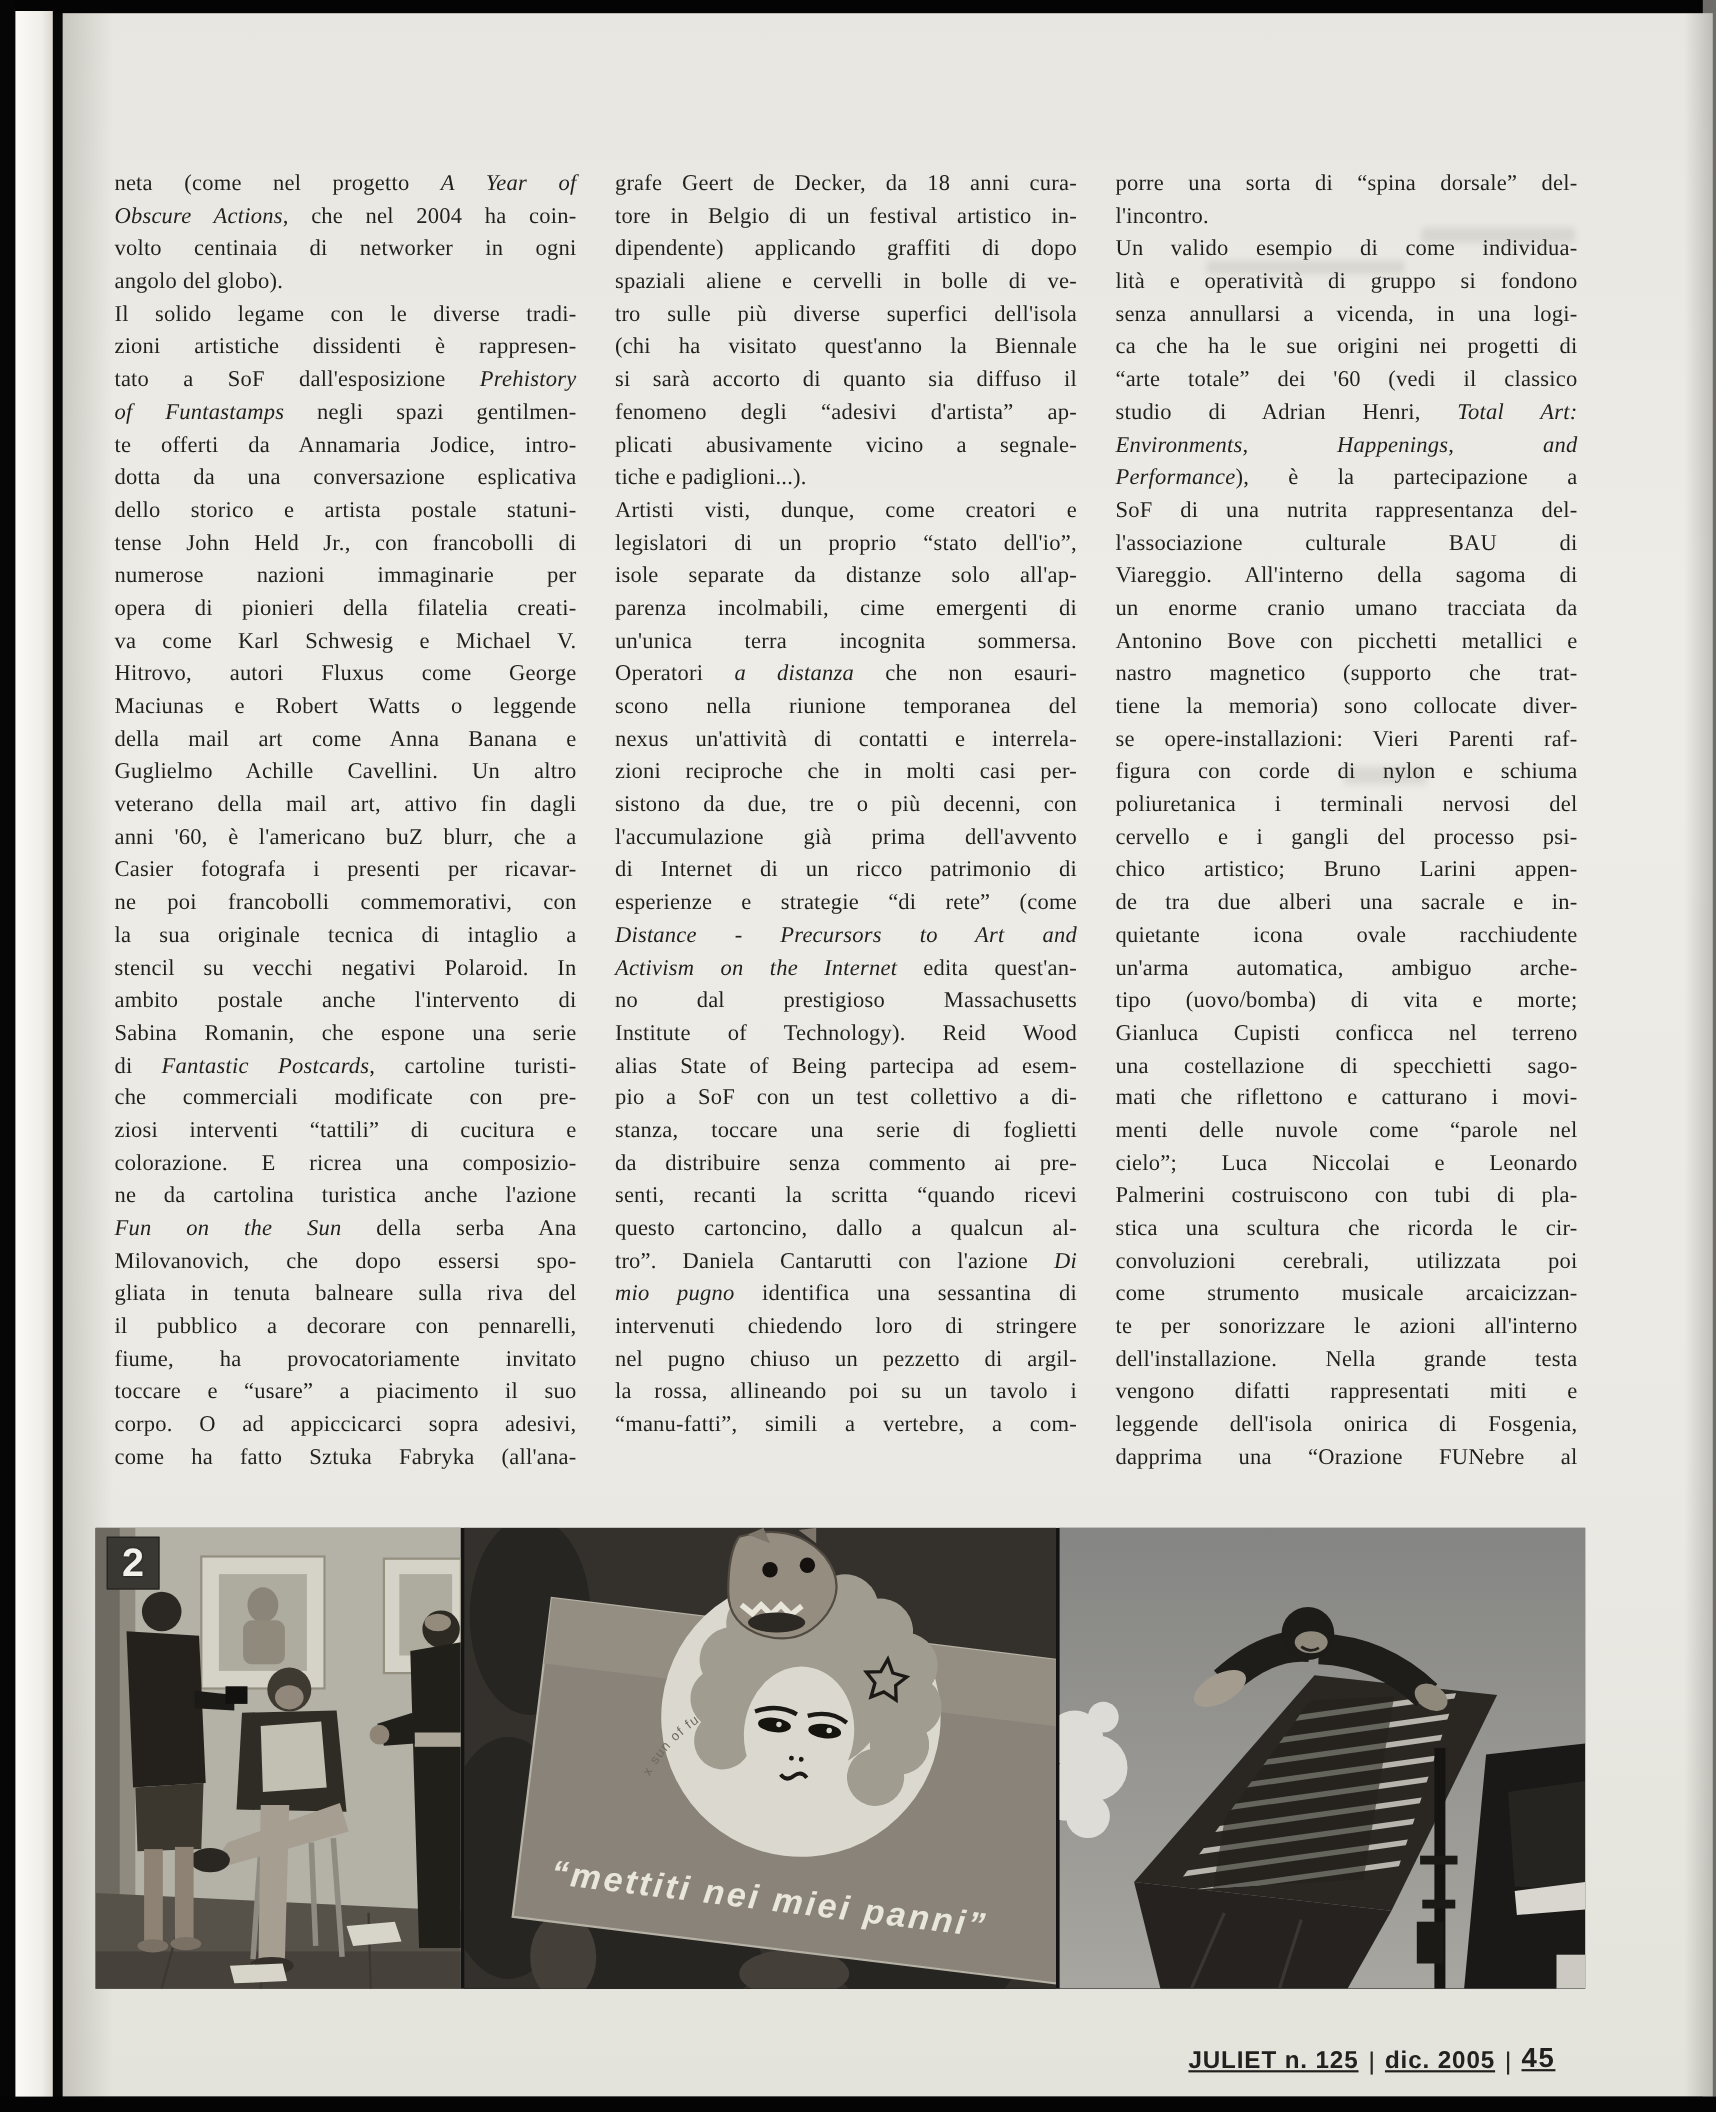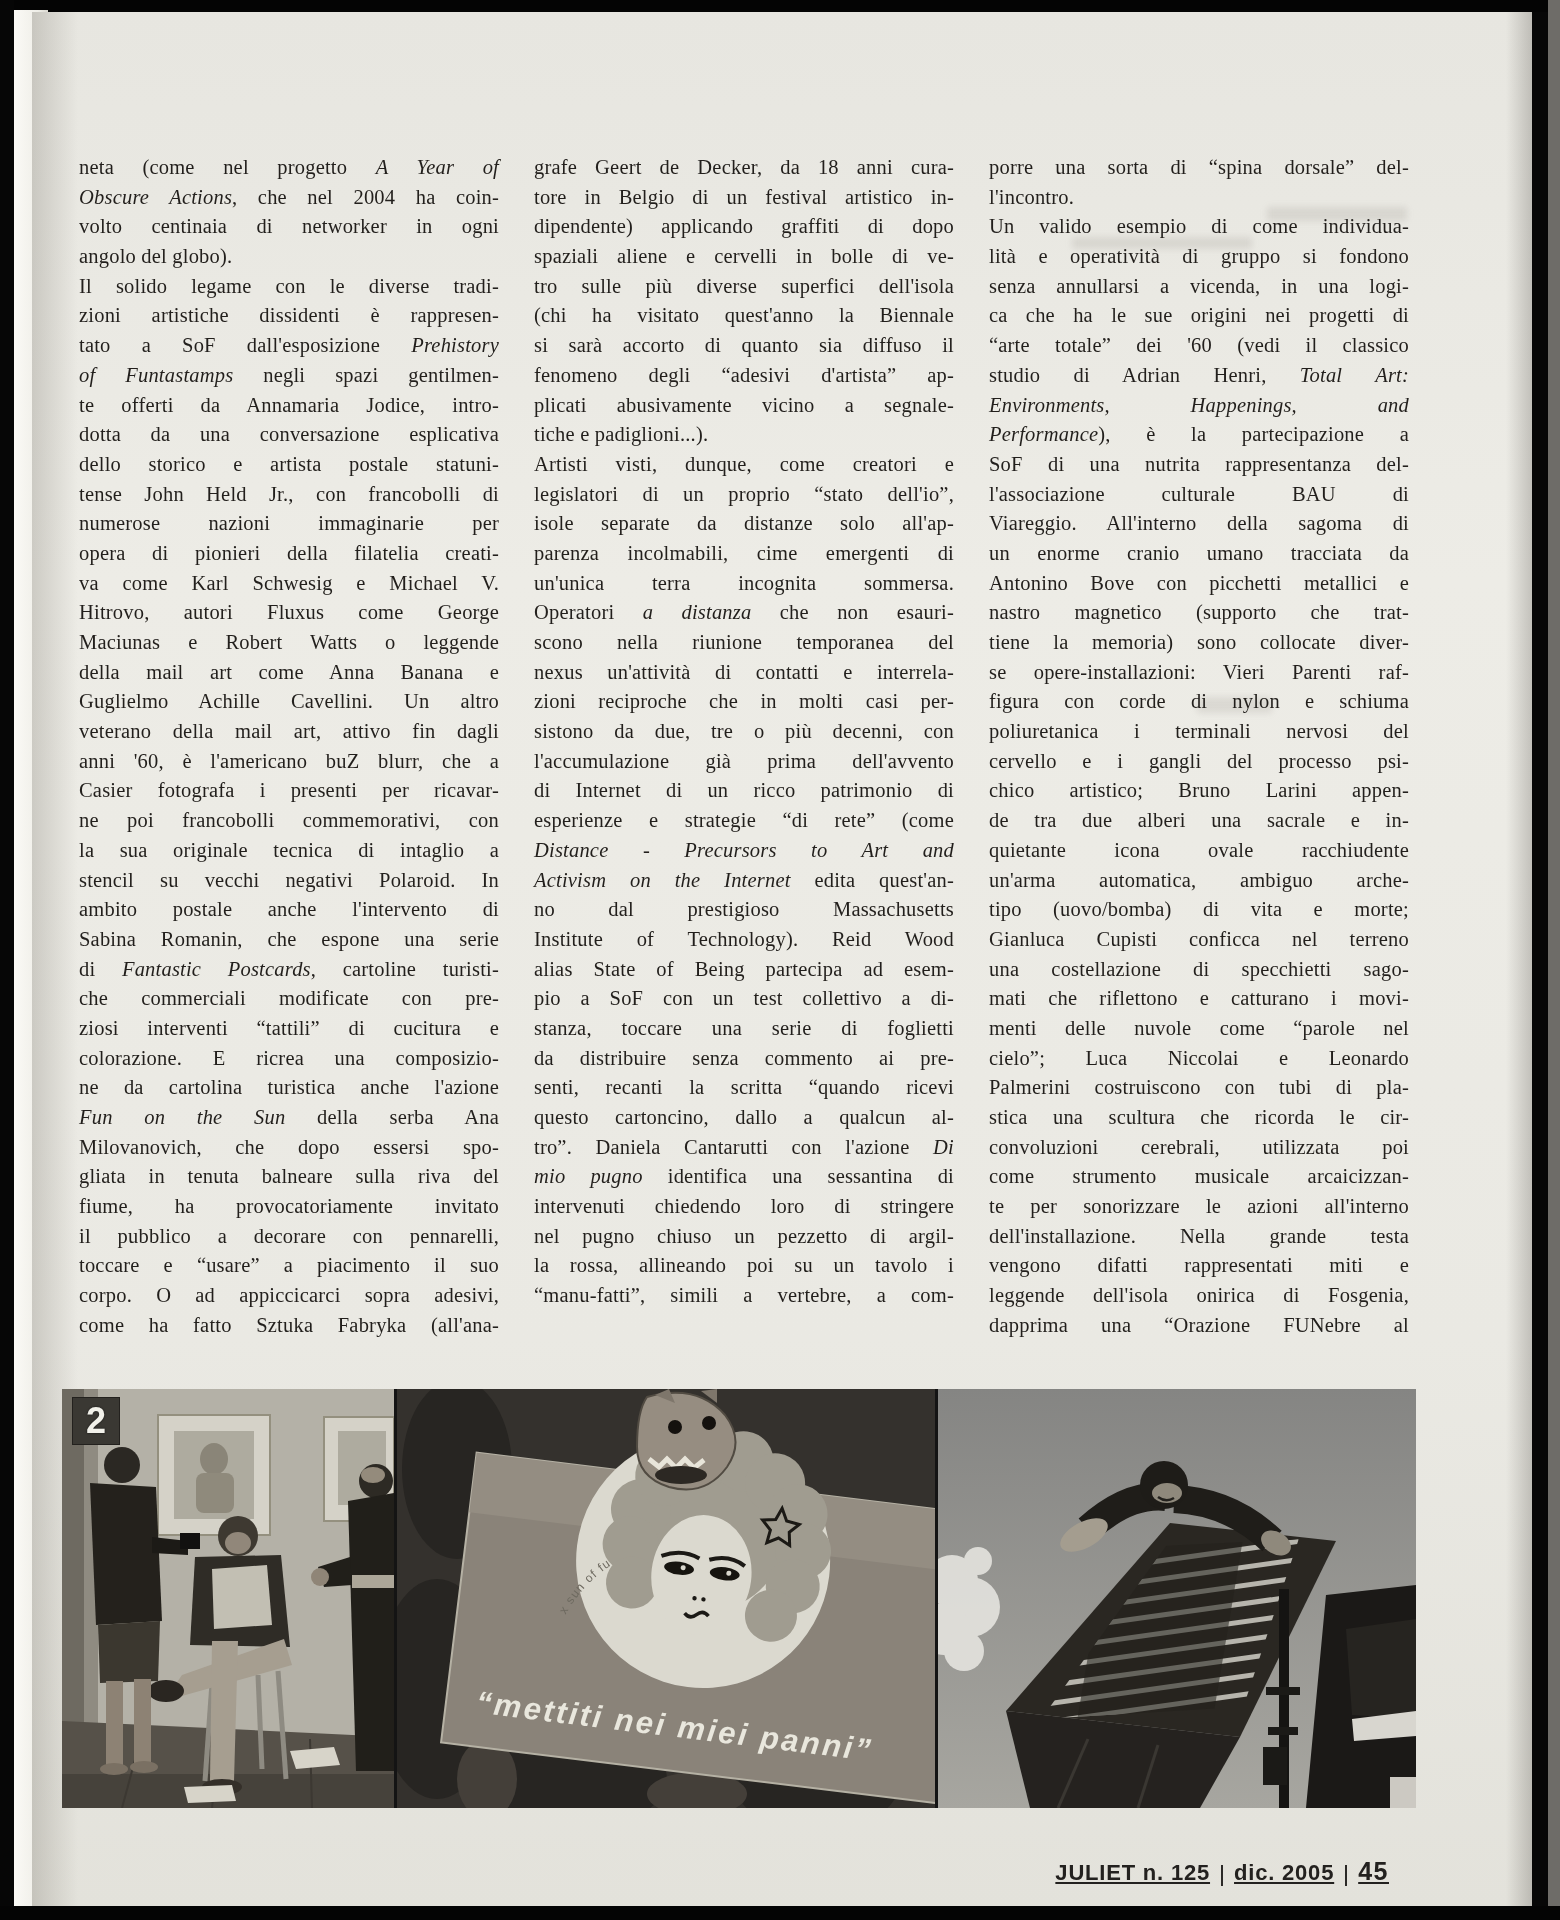--- a/index.html
+++ b/index.html
@@ -13,21 +13,21 @@
   
   .edge-top{position:absolute;left:0;top:0;width:1560px;height:12px;background:#040404;}
   .edge-bottom{position:absolute;left:0;top:1906px;width:1560px;height:14px;background:#040404;}
   .edge-left{position:absolute;left:0;top:0;width:14px;height:1920px;background:#060606;}
   .spine-white{position:absolute;left:14px;top:10px;width:34px;height:1898px;
     background:linear-gradient(90deg,#fbfaf6,#efeee8 70%,#d9d7cf);}
   .edge-right{position:absolute;left:1548px;top:0;width:12px;height:1920px;background:#6e6c68;}
 
   
   .page{
-    position:absolute;left:32px;top:12px;width:1500px;height:1894px;
+    position:absolute;left:57px;top:12px;width:1500px;height:1894px;
     background:linear-gradient(180deg,#e7e6e0,#edece6 30%,#eae9e3 70%,#e3e2db);
   }
   .page::before{content:"";position:absolute;left:0;top:0;width:46px;height:100%;
     background:linear-gradient(90deg,rgba(90,85,75,.22),rgba(90,85,75,0));}
   .page::after{content:"";position:absolute;right:0;top:0;width:26px;height:100%;
     background:linear-gradient(270deg,rgba(70,66,60,.25),rgba(70,66,60,0));}
 
   
   .ghost{position:absolute;background:rgba(110,108,96,.14);filter:blur(3px);border-radius:3px;}
 
@@ -118,22 +118,22 @@
         <div class="tline">ambito postale anche l'intervento di</div>
         <div class="tline">Sabina Romanin, che espone una serie</div>
         <div class="tline">di <i>Fantastic Postcards</i>, cartoline turisti-</div>
         <div class="tline">che commerciali modificate con pre-</div>
         <div class="tline">ziosi interventi “tattili” di cucitura e</div>
         <div class="tline">colorazione. E ricrea una composizio-</div>
         <div class="tline">ne da cartolina turistica anche l'azione</div>
         <div class="tline"><i>Fun on the Sun</i> della serba Ana</div>
         <div class="tline">Milovanovich, che dopo essersi spo-</div>
         <div class="tline">gliata in tenuta balneare sulla riva del</div>
+        <div class="tline">il pubblico a decorare con pennarelli,</div>
         <div class="tline">fiume, ha provocatoriamente invitato</div>
-        <div class="tline">il pubblico a decorare con pennarelli,</div>
         <div class="tline">toccare e “usare” a piacimento il suo</div>
         <div class="tline">corpo. O ad appiccicarci sopra adesivi,</div>
         <div class="tline">come ha fatto Sztuka Fabryka (all'ana-</div>
       </div>
     <div class="col">
         <div class="tline">grafe Geert de Decker, da 18 anni cura-</div>
         <div class="tline">tore in Belgio di un festival artistico in-</div>
         <div class="tline">dipendente) applicando graffiti di dopo</div>
         <div class="tline">spaziali aliene e cervelli in bolle di ve-</div>
         <div class="tline">tro sulle più diverse superfici dell'isola</div>

